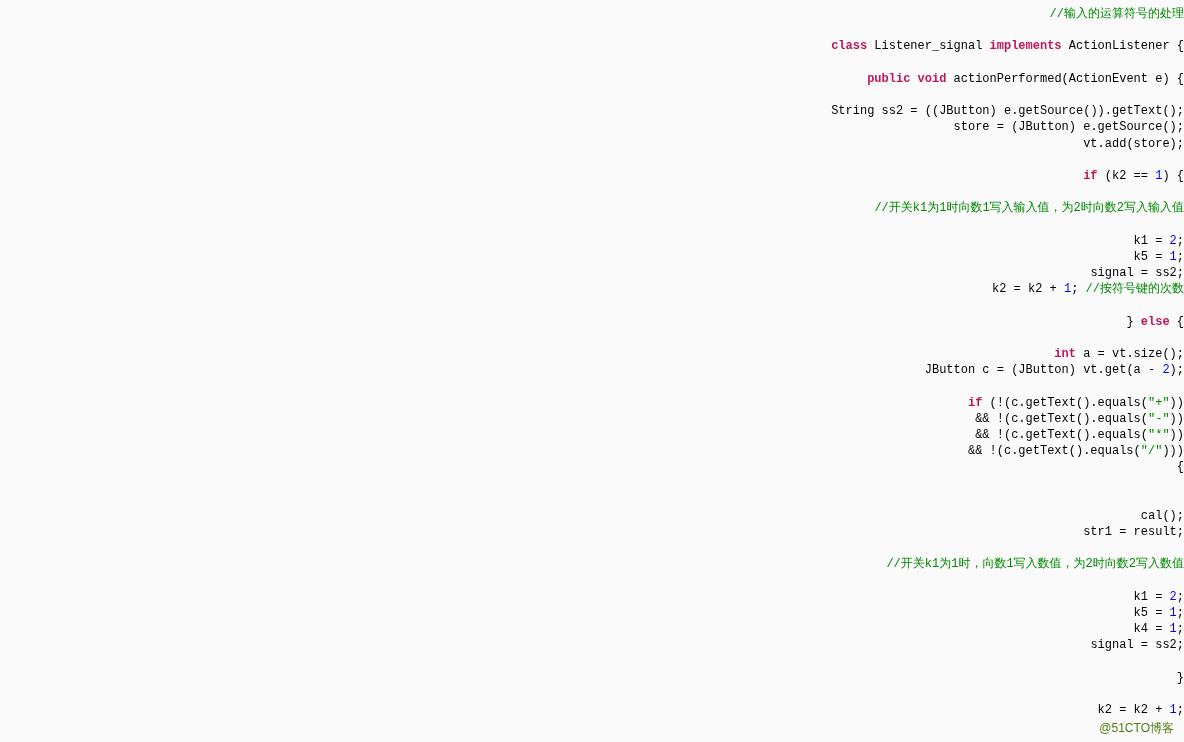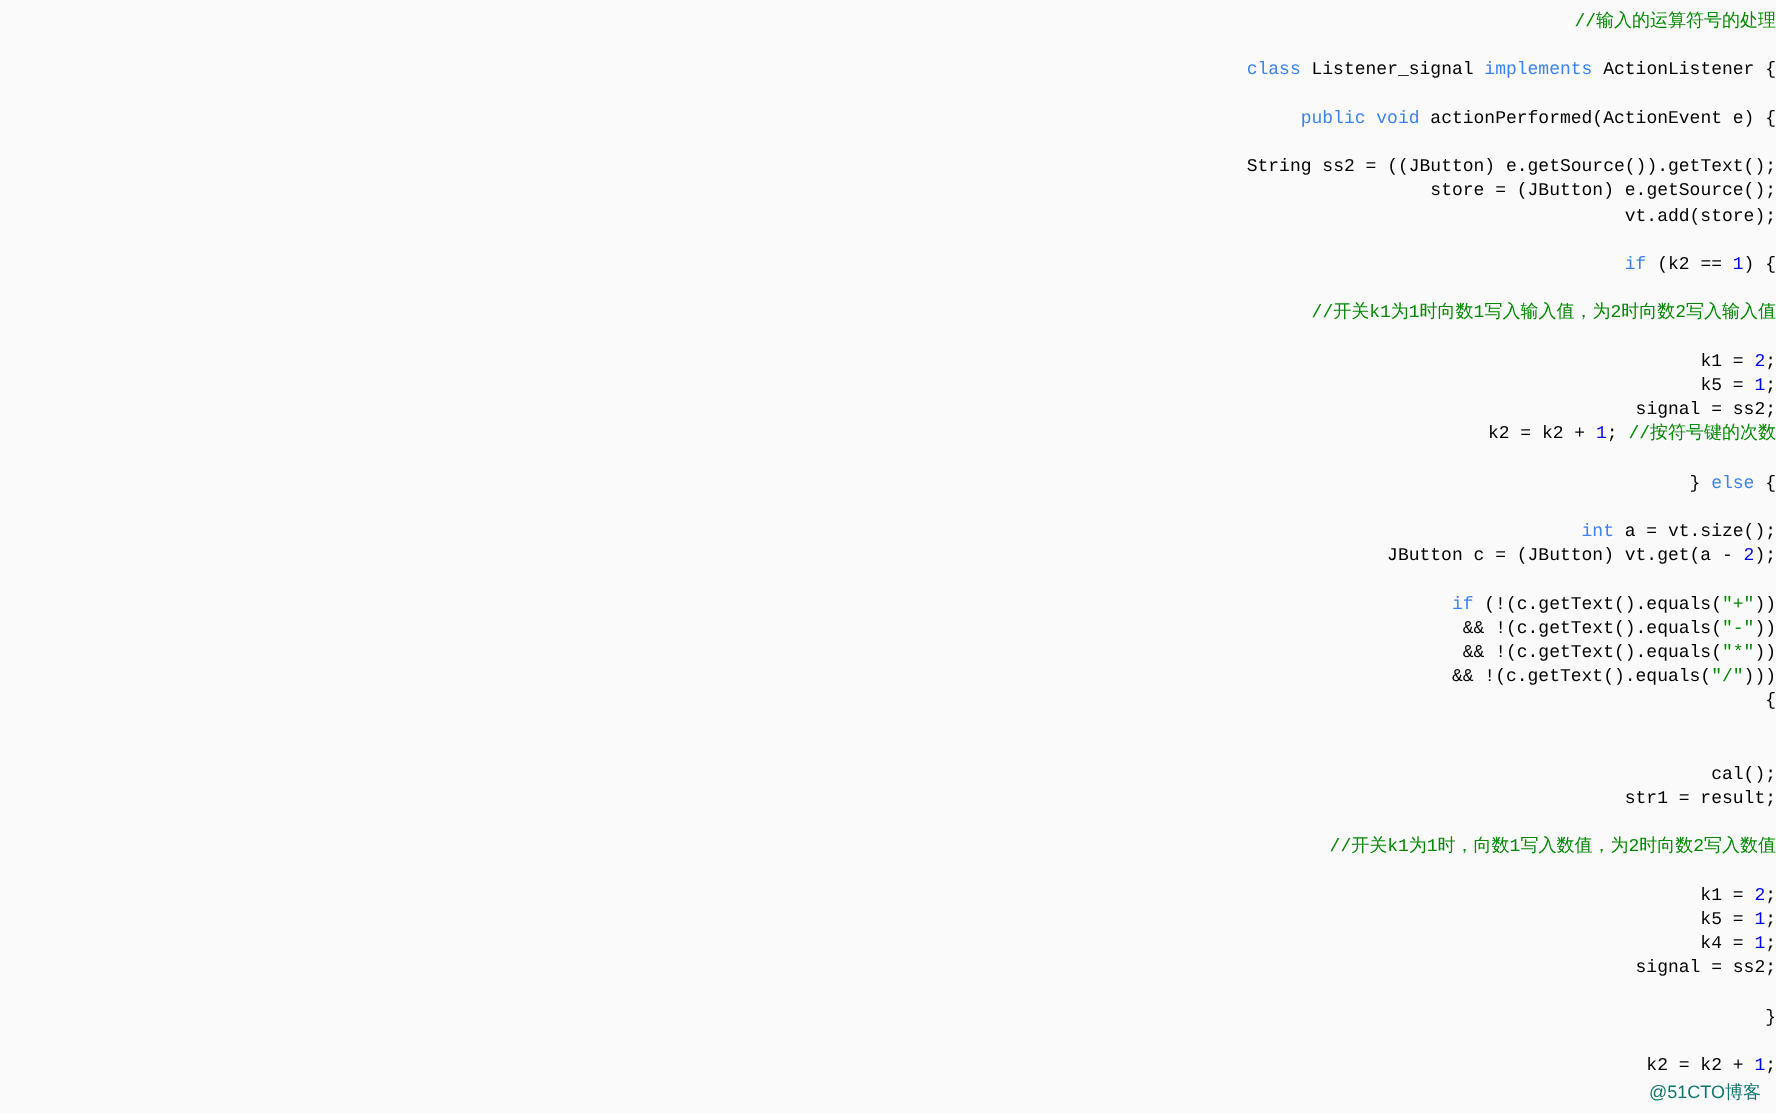--- a/index.html
+++ b/index.html
@@ -12,28 +12,28 @@
     color: #000;
   }
   .code-container {
     padding: 6px 0 6px 55px;
     white-space: pre;
     position: relative;
     text-align: right;
   }
   .line { min-height: 16px; }
   .comment { color: #008800; }
-  .keyword { color: #3b82f6; font-weight: normal; }
+  .keyword { color: #be185d; font-weight: bold; }
   .number  { color: #0000ff; }
   .string  { color: #008800; }
   .watermark {
     position: fixed;
     bottom: 6px;
     right: 10px;
-    color: #0f766e;
+    color: #4d7c0f;
     font-family: "Microsoft YaHei","Helvetica Neue",sans-serif;
     font-size: 12px;
     pointer-events: none;
   }
 </style>
 </head>
 <body>
 
 <div class="code-container" id="code-block"><div class="line"><span class="comment">//输入的运算符号的处理</span></div><div class="line"> </div><div class="line"><span class="keyword">class</span><span> Listener_signal </span><span class="keyword">implements</span><span> ActionListener {</span></div><div class="line"> </div><div class="line"><span>    </span><span class="keyword">public</span><span> </span><span class="keyword">void</span><span> actionPerformed(ActionEvent e) {</span></div><div class="line"> </div><div class="line"><span>        String ss2 = ((JButton) e.getSource()).getText();</span></div><div class="line"><span>        store = (JButton) e.getSource();</span></div><div class="line"><span>        vt.add(store);</span></div><div class="line"> </div><div class="line"><span>        </span><span class="keyword">if</span><span> (k2 == </span><span class="number">1</span><span>) {</span></div><div class="line"> </div><div class="line"><span>            </span><span class="comment">//开关k1为1时向数1写入输入值，为2时向数2写入输入值</span></div><div class="line"> </div><div class="line"><span>            k1 = </span><span class="number">2</span><span>;</span></div><div class="line"><span>            k5 = </span><span class="number">1</span><span>;</span></div><div class="line"><span>            signal = ss2;</span></div><div class="line"><span>            k2 = k2 + </span><span class="number">1</span><span>; </span><span class="comment">//按符号键的次数</span></div><div class="line"> </div><div class="line"><span>        } </span><span class="keyword">else</span><span> {</span></div><div class="line"> </div><div class="line"><span>            </span><span class="keyword">int</span><span> a = vt.size();</span></div><div class="line"><span>            JButton c = (JButton) vt.get(a - </span><span class="number">2</span><span>);</span></div><div class="line"> </div><div class="line"><span>            </span><span class="keyword">if</span><span> (!(c.getText().equals(</span><span class="string">"+"</span><span>))</span></div><div class="line"><span>                    &amp;&amp; !(c.getText().equals(</span><span class="string">"-"</span><span>))</span></div><div class="line"><span>                    &amp;&amp; !(c.getText().equals(</span><span class="string">"*"</span><span>))</span></div><div class="line"><span>                    &amp;&amp; !(c.getText().equals(</span><span class="string">"/"</span><span>)))</span></div><div class="line"><span>            {</span></div><div class="line"> </div><div class="line"> </div><div class="line"><span>                cal();</span></div><div class="line"><span>                str1 = result;</span></div><div class="line"> </div><div class="line"><span>                </span><span class="comment">//开关k1为1时，向数1写入数值，为2时向数2写入数值</span></div><div class="line"> </div><div class="line"><span>                k1 = </span><span class="number">2</span><span>;</span></div><div class="line"><span>                k5 = </span><span class="number">1</span><span>;</span></div><div class="line"><span>                k4 = </span><span class="number">1</span><span>;</span></div><div class="line"><span>                signal = ss2;</span></div><div class="line"> </div><div class="line"><span>            }</span></div><div class="line"> </div><div class="line"><span>            k2 = k2 + </span><span class="number">1</span><span>;</span></div></div>
 <div class="watermark">@51CTO博客</div>

